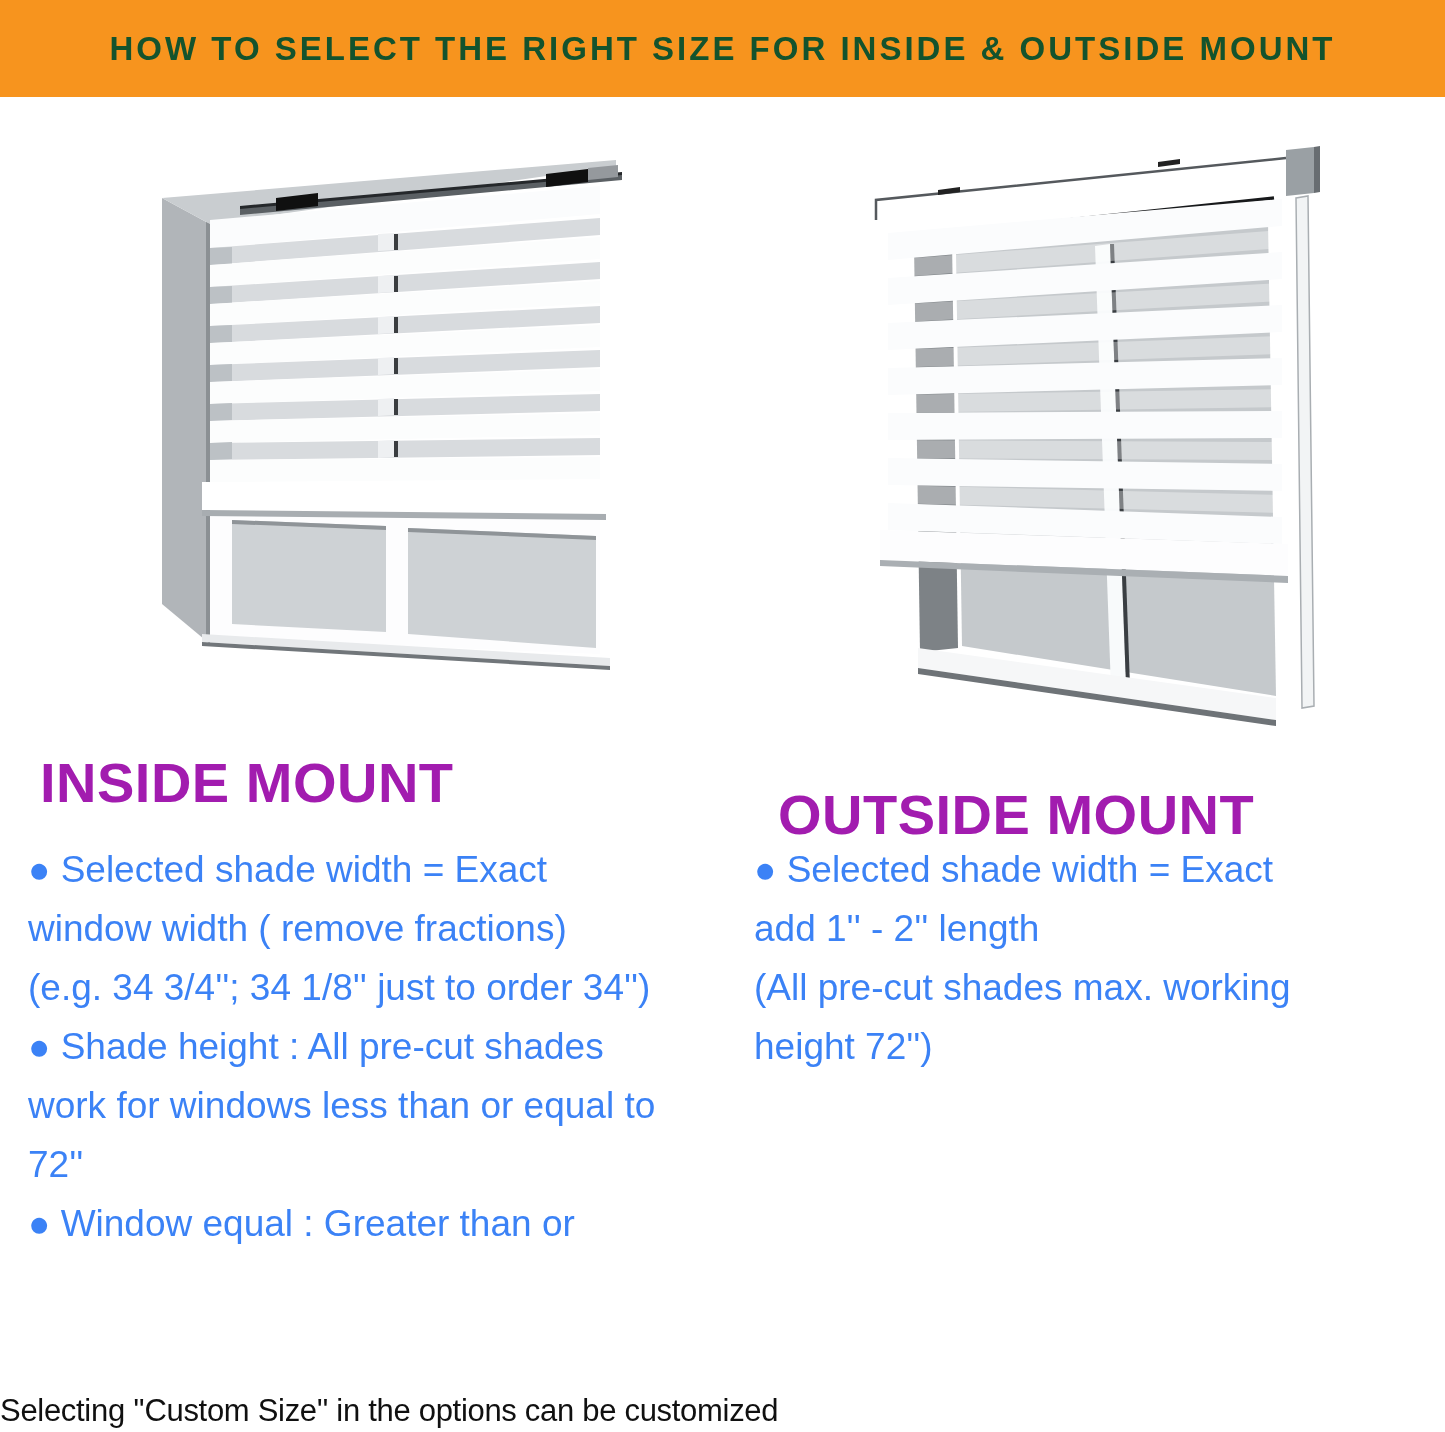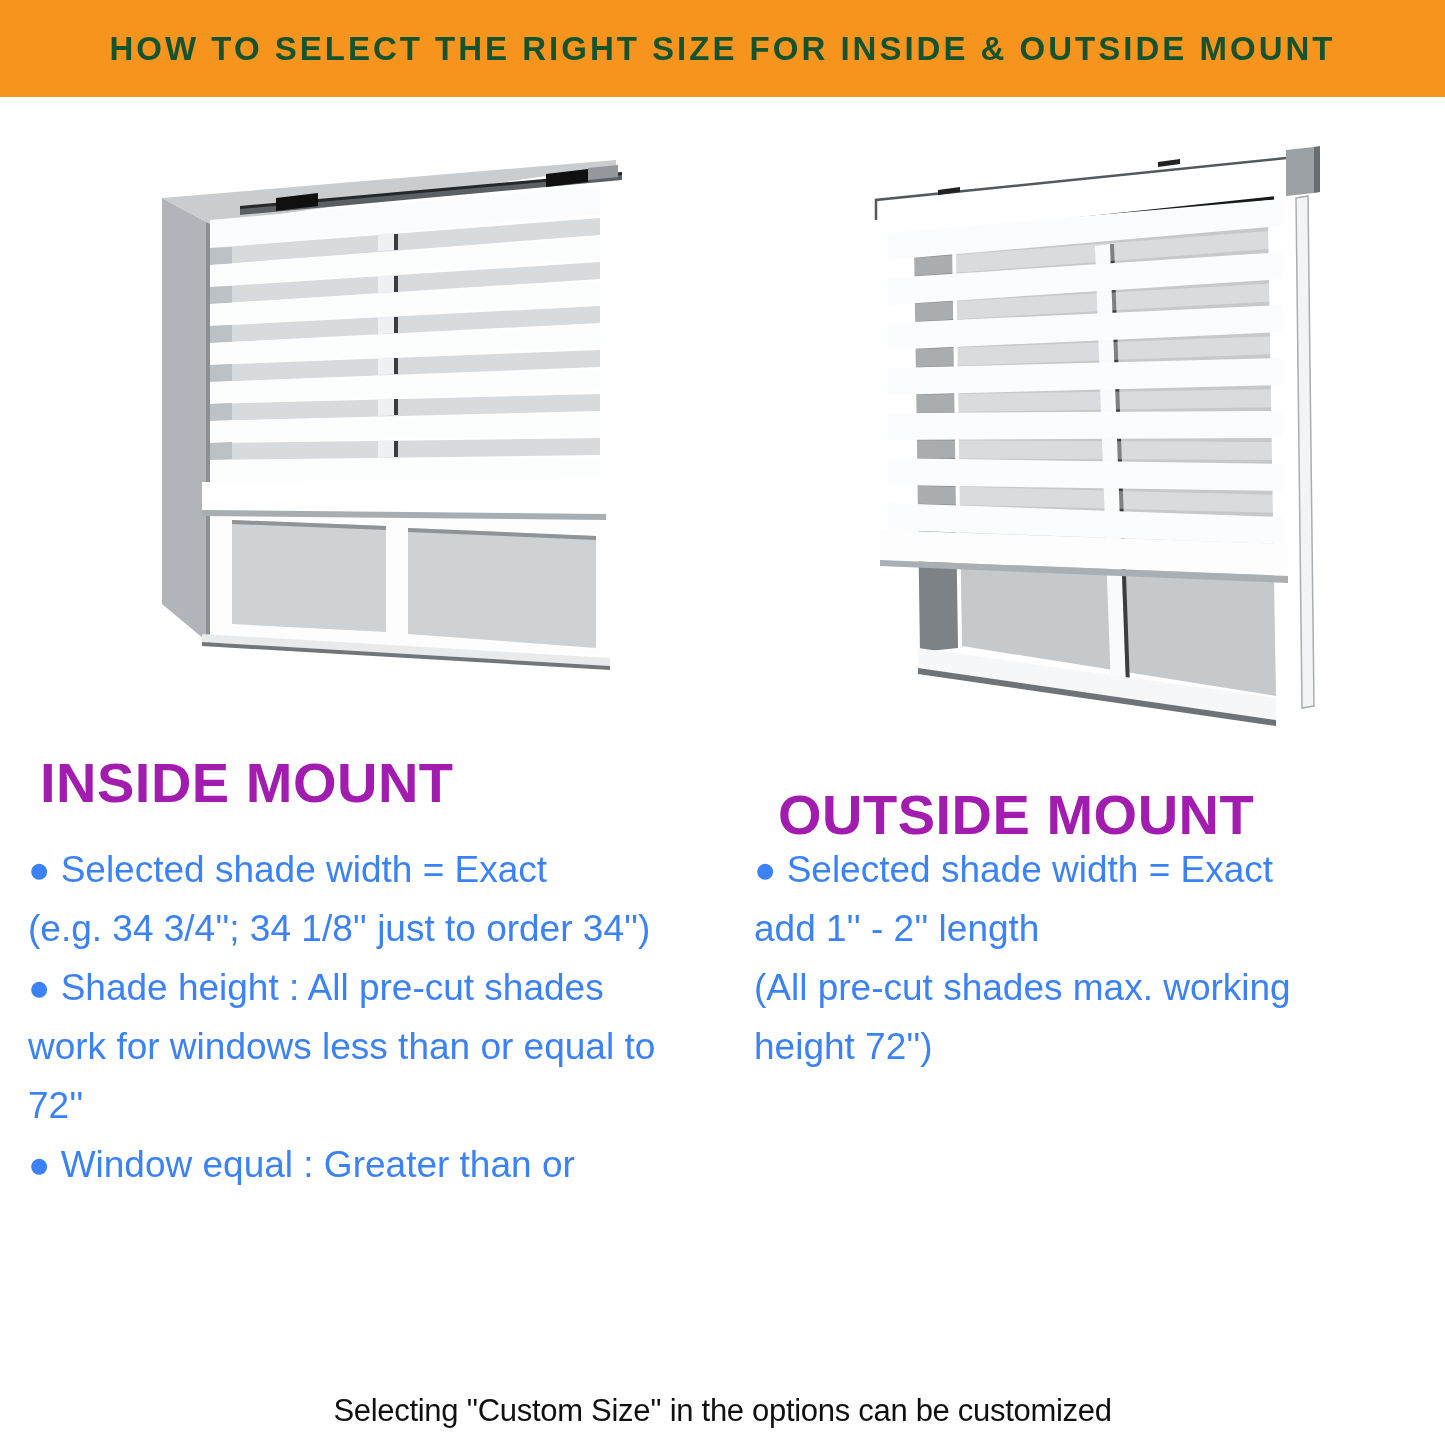--- a/index.html
+++ b/index.html
@@ -23,21 +23,21 @@
   }
   .heading-inside{left:40px;}
   .heading-outside{left:778px;margin-top:32px;}
   .bullet-col{
     position:absolute;top:840px;color:#3b82f6;font-size:37px;line-height:59px;
   }
   .col-left{left:28px;width:680px;}
   .col-right{left:754px;width:690px;}
   .bullet-line{white-space:nowrap;}
   .footer-note{
-    position:absolute;left:0;top:1393px;width:1445px;text-align:center;
+    position:absolute;left:0;top:1393px;width:1445px;text-align:left;
     color:#101010;font-size:31px;letter-spacing:-0.3px;white-space:nowrap;
   }
 </style>
 </head>
 <body>
 
 <div class="banner">
   <div class="banner-title">HOW TO SELECT THE RIGHT SIZE FOR INSIDE &amp; OUTSIDE MOUNT</div>
 </div>
 
@@ -143,20 +143,21 @@
 
     <polygon points="444,58 456,56 462,566 450,568" fill="#f2f4f5" stroke="#a9aeb2" stroke-width="1.5"></polygon>
   </svg>
 </div>
 
 <div class="mount-heading heading-inside">INSIDE MOUNT</div>
 <div class="mount-heading heading-outside">OUTSIDE MOUNT</div>
 
 <div class="bullet-col col-left">
   <div class="bullet-line">● Selected shade width = Exact</div>
+  <div class="bullet-line">window width ( remove fractions)</div>
   <div class="bullet-line">(e.g. 34 3/4''; 34 1/8'' just to order 34'')</div>
   <div class="bullet-line">● Shade height : All pre-cut shades</div>
   <div class="bullet-line">work for windows less than or equal to</div>
   <div class="bullet-line">72''</div>
   <div class="bullet-line">● Window equal : Greater than or</div>
 </div>
 
 <div class="bullet-col col-right">
   <div class="bullet-line">● Selected shade width = Exact</div>
   <div class="bullet-line">add 1'' - 2'' length</div>

